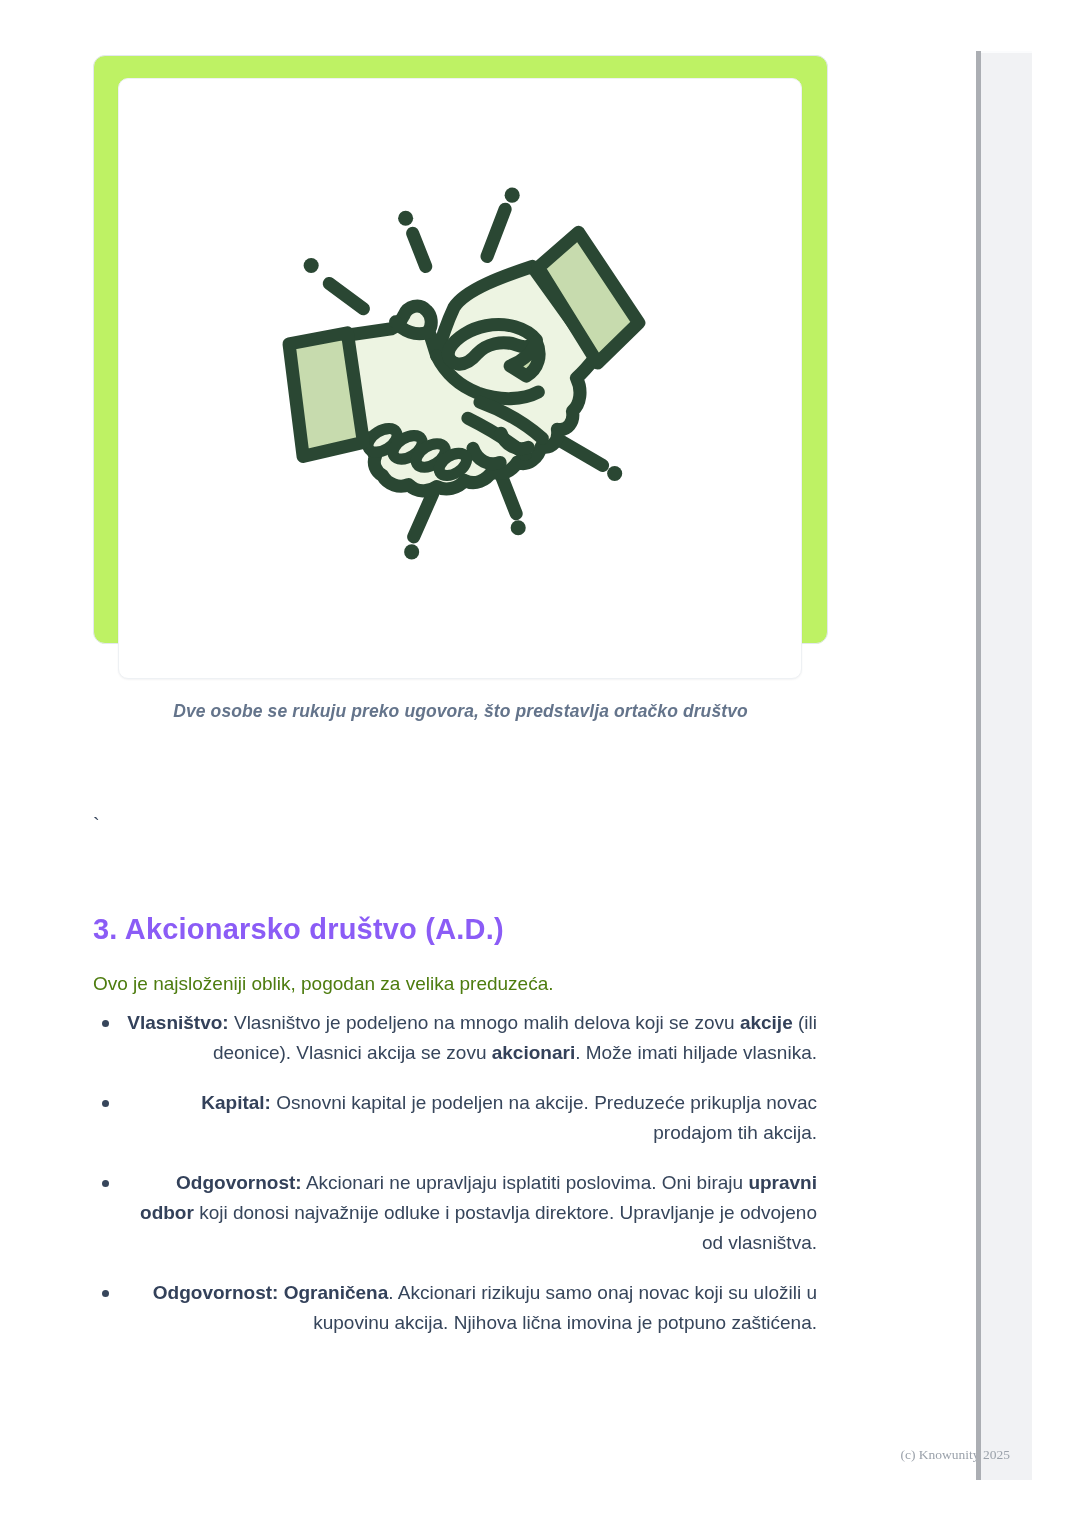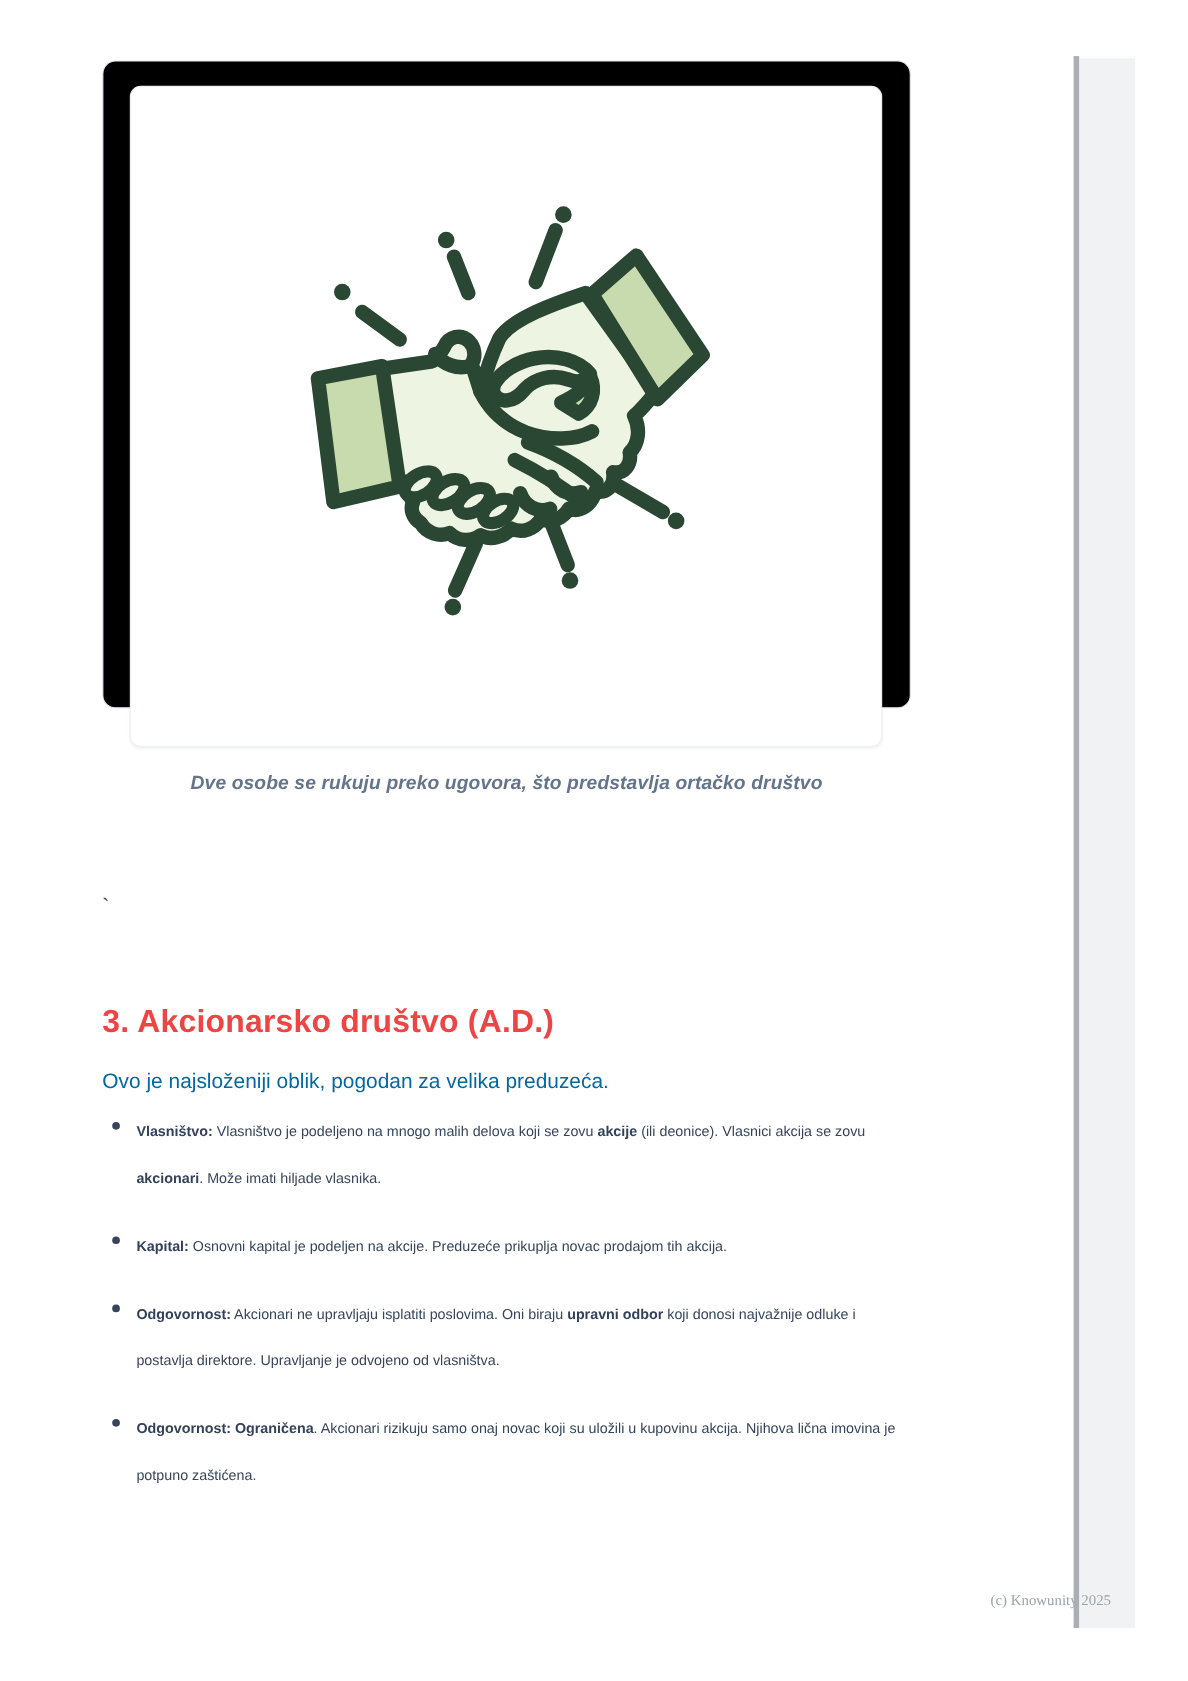--- a/index.html
+++ b/index.html
@@ -2,38 +2,38 @@
 <html><head>
 <meta charset="utf-8">
 <style>
   html,body{margin:0;padding:0;background:#ffffff;}
   body{width:1080px;height:1528px;position:relative;overflow:hidden;
        font-family:"Liberation Sans","DejaVu Sans",sans-serif;}
   .page{position:absolute;inset:0;background:#ffffff;}
 
   
   .figure-card{position:absolute;left:93px;top:55px;width:735px;height:589px;
-    background:#000000;border:1px solid #e3e8ee;border-radius:12px;box-sizing:border-box;font-weight:bold;}
+    background:#bef264;border:1px solid #e3e8ee;border-radius:12px;box-sizing:border-box;font-weight:bold;}
   .image-frame{position:absolute;left:24px;top:22px;width:684px;height:601px;
     background:#ffffff;border:1px solid #eef1f4;border-radius:10px;box-sizing:border-box;
     box-shadow:0 1px 2px rgba(15,23,42,.05);}
   .illustration{position:absolute;left:160px;top:90px;width:402px;height:402px;}
   .figure-caption{position:absolute;left:0;top:645px;width:100%;text-align:center;
     font-style:italic;font-size:17.5px;color:#64748b;letter-spacing:.1px;}
 
   .stray{position:absolute;left:93px;top:814px;font-size:20px;color:#36455b;}
 
   .heading{position:absolute;left:93px;top:886px;width:800px;
-    font-size:29px;line-height:38px;font-weight:700;color:#ef4444;letter-spacing:.2px;}
+    font-size:29px;line-height:38px;font-weight:700;color:#8b5cf6;letter-spacing:.2px;}
   .intro{position:absolute;left:93px;top:950px;width:740px;
-    font-size:19px;line-height:30px;color:#0369a1;}
+    font-size:19px;line-height:30px;color:#4d7c0f;}
 
   ul.bullets{position:absolute;left:93px;top:1008px;width:724px;margin:0;padding:0;list-style:none;}
   ul.bullets li{position:relative;padding-left:31px;margin:0 0 20px 0;
-    font-size:13px;line-height:42px;color:#36455b;}
+    font-size:19px;line-height:30px;color:#36455b;text-align:right;}
   ul.bullets li .dot{position:absolute;left:9px;top:12px;width:7px;height:7px;
     border-radius:50%;background:#36455b;}
   ul.bullets strong{font-weight:700;color:#33415a;}
 
   .footer-copyright{position:absolute;top:1447px;right:70px;z-index:2;
     font-size:13.5px;color:#9ba2ab;font-family:Liberation Serif, serif;}
 
   
   .scroll-track{position:absolute;left:981px;top:51px;width:51px;height:1429px;
     background:#f1f2f4;z-index:1;border-top:2px solid #fbfcfd;box-sizing:border-box;}

